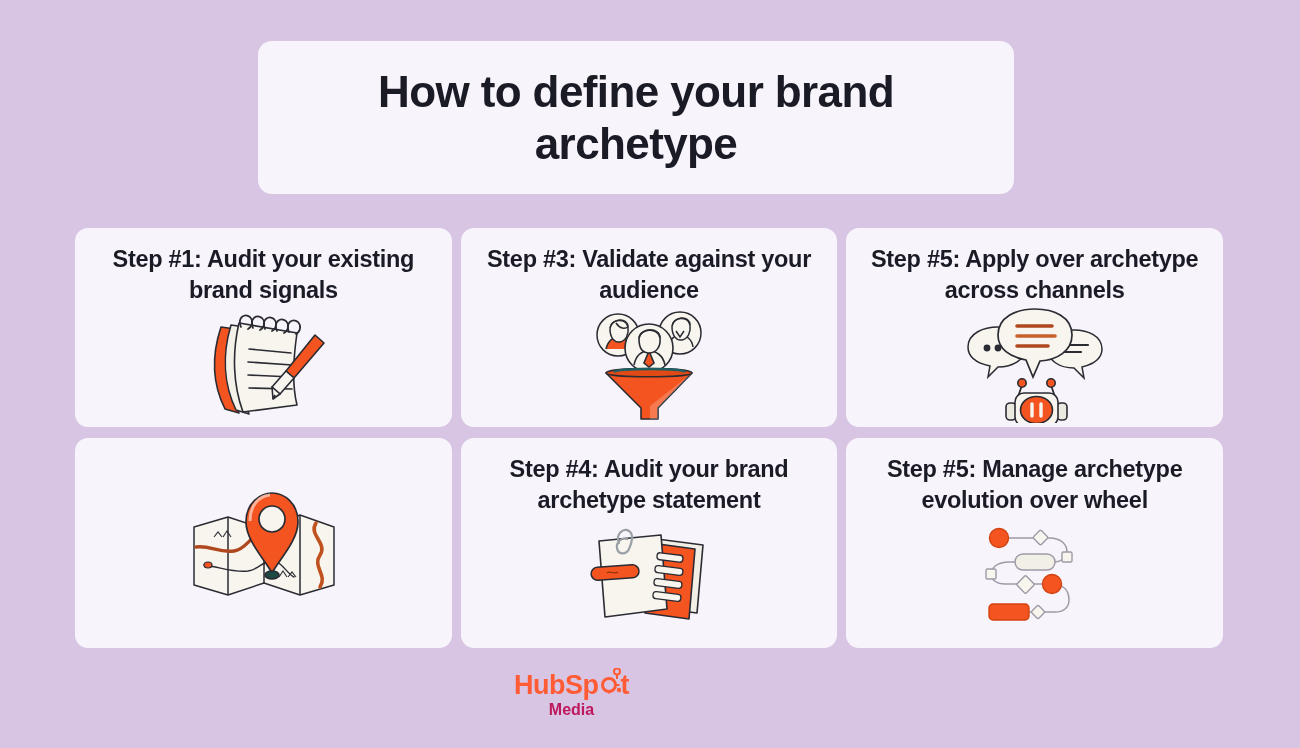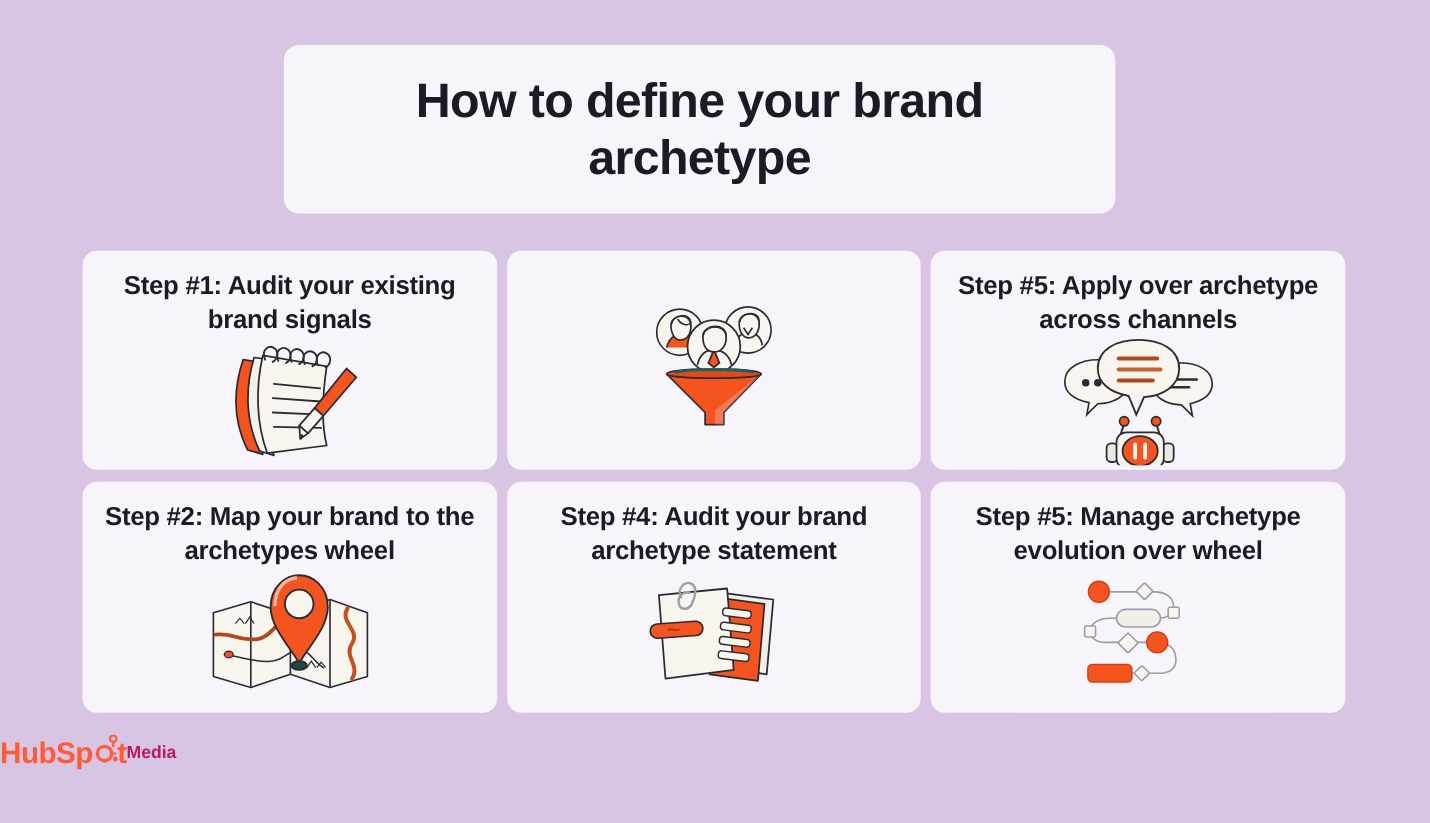--- a/index.html
+++ b/index.html
@@ -85,21 +85,21 @@
   }
   .card-illo svg { display: block; }
 
   
   .footer-logo {
     position: absolute;
     left: 0;
     top: 668px;
     width: 1143px;
     display: flex;
-    flex-direction: row;
+    flex-direction: column;
     align-items: center;
   }
   .logo-word {
     font-size: 27px;
     font-weight: bold;
     color: #ff5c35;
     letter-spacing: -0.5px;
     line-height: 1;
     display: flex;
     align-items: baseline;
@@ -155,20 +155,21 @@
             <path d="M122 30 L131 38 L101 73 L93 66 Z" fill="#f4541f"></path>
             <path d="M101 73 L93 66 L79 82 L87 89 Z" fill="#f7f5ee"></path>
             <path d="M79 82 L87 89 L80 94 Z" fill="#f7f5ee"></path>
             <line x1="80" y1="94" x2="82" y2="90" stroke-width="2"></line>
           </g>
         </svg>
       </div>
     </div>
 
     <div class="card">
+      <div class="card-title">Step #3: Validate against your audience</div>
       <div class="card-illo">
         <svg width="130" height="118" viewBox="0 0 130 118">
 
           <g stroke="#2b2b33" stroke-width="1.5">
             <circle cx="34" cy="30" r="21" fill="#f7f5ee"></circle>
             <path d="M22 44 C24 35 30 32 34 32 C40 32 46 36 47 44" fill="#f4541f"></path>
             <path d="M26 24 C26 14 42 12 44 22 C45 29 42 36 36 37 C30 38 26 32 26 24 Z" fill="#f7f5ee"></path>
             <path d="M26 23 C28 13 44 12 44 22" fill="none"></path>
             <path d="M32 18 C36 24 41 24 44 22" fill="none"></path>
           </g>
@@ -240,21 +241,20 @@
           </g>
           <g stroke="#f7f5ee" stroke-width="3.4" stroke-linecap="round">
             <line x1="72" y1="99" x2="72" y2="111"></line>
             <line x1="81" y1="99" x2="81" y2="111"></line>
           </g>
         </svg>
       </div>
     </div>
 
     <div class="card">
-      <div class="card-title">Step #2: Map your brand to the archetypes wheel</div>
       <div class="card-illo">
         <svg width="155" height="115" viewBox="0 0 155 115">
           <g stroke="#2b2b33" stroke-width="1.5" stroke-linejoin="round">
 
             <path d="M8 38 L42 28 L78 40 L114 26 L148 38 L148 96 L114 106 L78 94 L42 106 L8 96 Z" fill="#f7f5ee"></path>
             <path d="M42 28 L42 106" fill="none"></path>
             <path d="M78 40 L78 94" fill="none"></path>
             <path d="M114 26 L114 106" fill="none"></path>
           </g>
 

